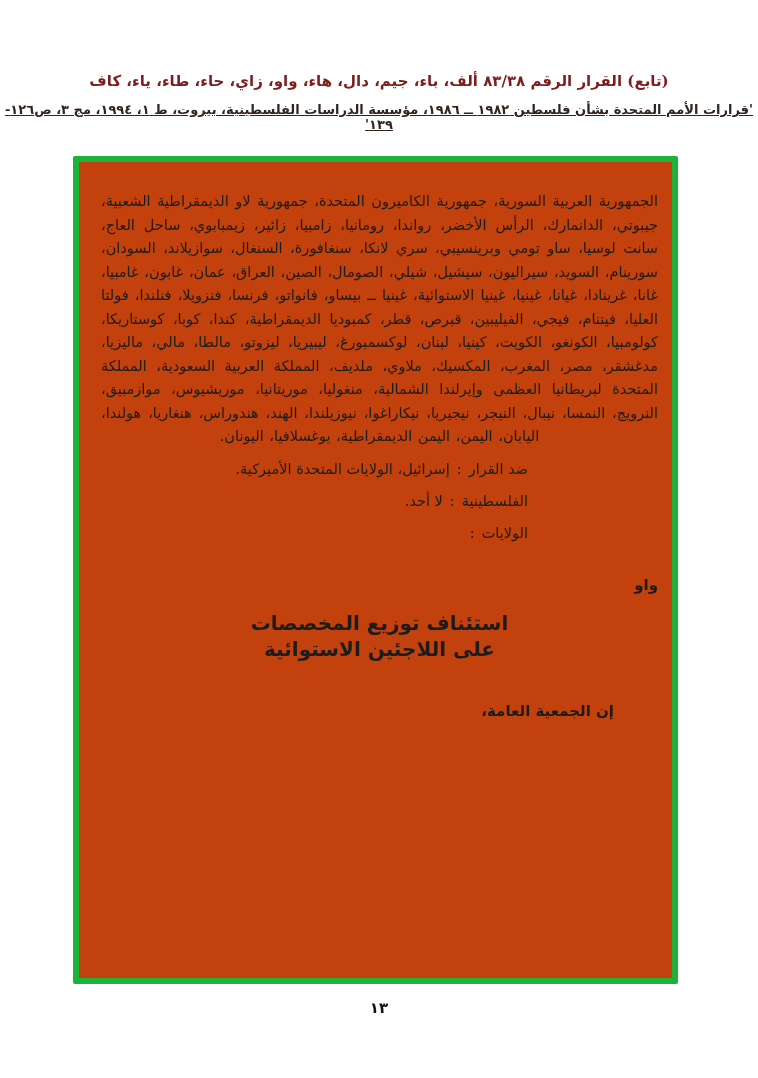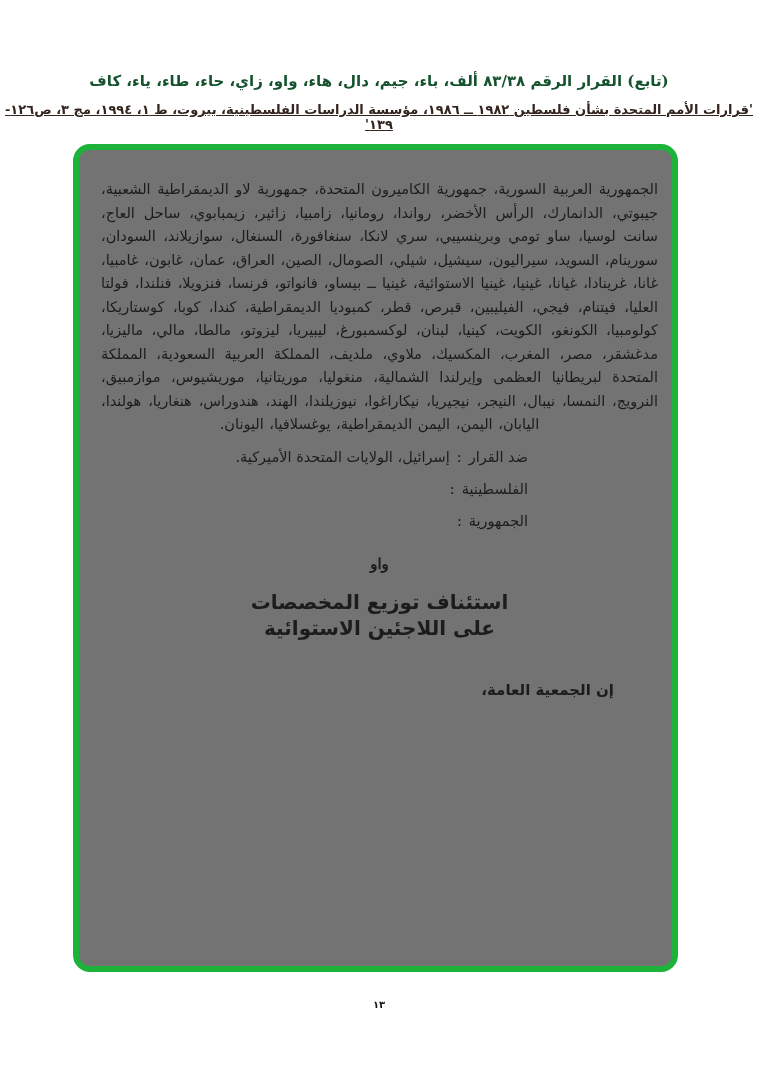--- a/index.html
+++ b/index.html
@@ -10,41 +10,41 @@
     color: #1c1c1c;
     direction: rtl;
     overflow: hidden;
   }
   .page { position: relative; width: 758px; height: 1078px; }
 
   
   .header { text-align: center; padding-top: 72px; }
   .header-title {
     font-size: 15px; font-weight: bold;
-    color: #14532d;
+    color: #7f1d1d;
     letter-spacing: 0.2px;
   }
   .header-source {
     font-size: 13px; font-weight: bold;
     color: #33241d;
     margin-top: 12px;
     text-decoration: underline;
   }
 
   
   .resolution-box {
     position: absolute;
-    left: 73px; top: 144px;
+    left: 73px; top: 156px;
     width: 605px; height: 828px;
     border: 6px solid #1db239;
-    border-radius: 17px;
+    border-radius: 2px;
     box-sizing: border-box;
     padding: 28px 14px 0 22px;
     overflow: hidden;
-    background: #737373;
+    background: #c2410c;
   }
 
   
   .favor-paragraph {
     font-size: 14.5px;
     line-height: 23.5px;
     text-align: justify;
     text-align-last: center;
     word-spacing: 1px;
   }
@@ -56,41 +56,41 @@
     margin-top: 9px;
     font-size: 14.5px;
     line-height: 23px;
   }
   .vote-label { white-space: nowrap; }
   .vote-colon { margin: 0 7px; }
   .vote-value { flex: 1; }
 
   
   .part-letter {
-    text-align: center; font-weight: bold;
-    font-size: 15px; margin-top: 22px; font-family: Liberation Serif, serif;
+    text-align: right; font-weight: bold;
+    font-size: 15px; margin-top: 31px;
   }
   .section-heading {
     text-align: center; font-weight: bold;
     font-size: 20px; line-height: 26px;
   }
   .section-heading.first { margin-top: 16px; }
   .assembly-opening {
     font-weight: bold; font-size: 15px;
     margin-top: 40px; padding-right: 44px;
   }
 
   
   .page-number {
     position: absolute;
     top: 999px; left: 0;
     width: 758px;
     text-align: center;
     font-weight: bold;
-    font-size: 10px;
+    font-size: 15px;
     color: #151515;
   }
 </style>
 </head>
 <body>
 
 <div class="page">
 
   <div class="header">
     <div class="header-title">(تابع) القرار الرقم ٨٣/٣٨ ألف، باء، جيم، دال، هاء، واو، زاي، حاء، طاء، ياء، كاف</div>
@@ -103,24 +103,25 @@
 
     <div class="vote-row">
       <span class="vote-label">ضد القرار</span>
       <span class="vote-colon">:</span>
       <span class="vote-value">إسرائيل، الولايات المتحدة الأميركية.</span>
     </div>
 
     <div class="vote-row">
       <span class="vote-label">الفلسطينية</span>
       <span class="vote-colon">:</span>
+      <span class="vote-value">لا أحد.</span>
     </div>
 
     <div class="vote-row">
-      <span class="vote-label">الجمهورية</span>
+      <span class="vote-label">الولايات</span>
       <span class="vote-colon">:</span>
     </div>
 
     <div class="part-letter">واو</div>
 
     <div class="section-heading first">استئناف توزيع المخصصات</div>
 
     <div class="section-heading">على اللاجئين الاستوائية</div>
 
     <div class="assembly-opening">إن الجمعية العامة،</div>

